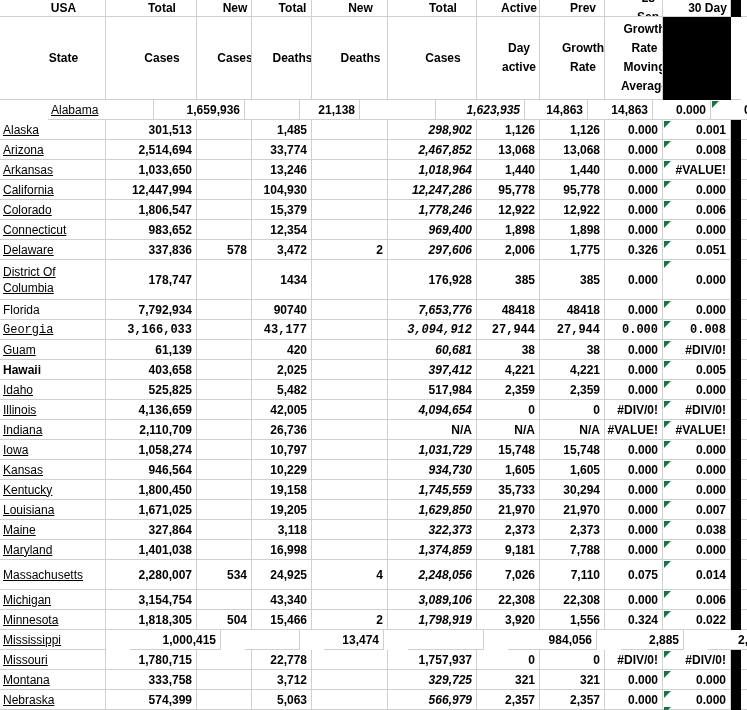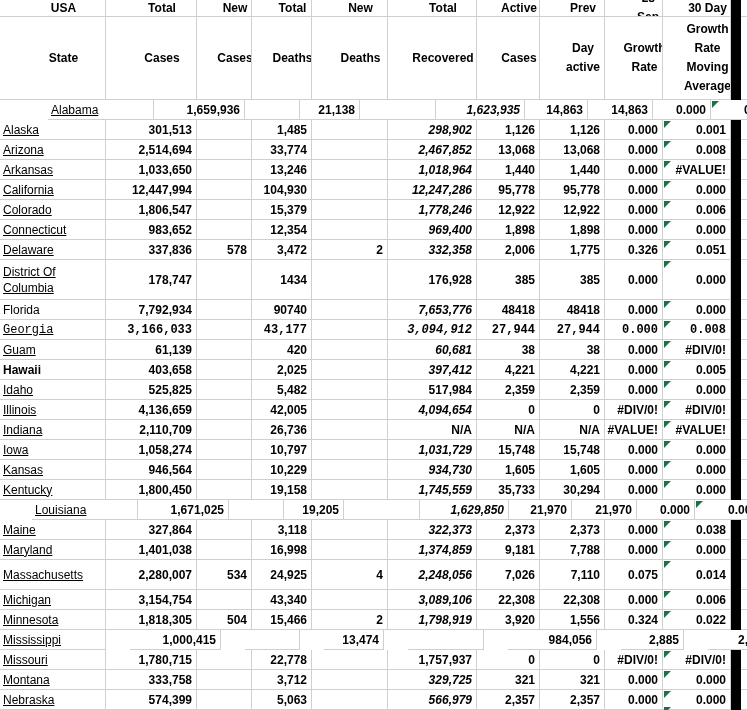--- a/index.html
+++ b/index.html
@@ -72,21 +72,20 @@
     <div class="cell bar"></div>
     <div class="cell sliver"></div>
   </div>
 
   <div class="row" style="height:83px;">
     <div class="cell hc">State</div>
     <div class="cell hc">Cases</div>
     <div class="cell hc">Cases</div>
     <div class="cell hc">Deaths</div>
     <div class="cell hc">Deaths</div>
-    <div class="cell hc">Recovered</div>
     <div class="cell hc">Cases</div>
     <div class="cell hc">Day
 active</div>
     <div class="cell hc">Growth
 Rate</div>
     <div class="cell hc">Growth
 Rate
 Moving
 Average</div>
     <div class="cell bar"></div>
@@ -212,21 +211,21 @@
     </div>
     <div class="cell bar"></div>
     <div class="cell sliver"></div>
   </div>
       <div class="row" style="height: 20px;">
     <div class="cell state underline">Delaware</div>
     <div class="cell num">337,836</div>
     <div class="cell num">578</div>
     <div class="cell num">3,472</div>
     <div class="cell num">2</div>
-    <div class="cell num recovered italic">332,358</div>
+    <div class="cell num recovered italic">297,606</div>
     <div class="cell num">2,006</div>
     <div class="cell num">1,775</div>
     <div class="cell num">0.326</div>
     <div class="cell num ma flagged">
       <span class="tri"></span>
       <span class="val">0.051</span>
     </div>
     <div class="cell bar"></div>
     <div class="cell sliver"></div>
   </div>
@@ -411,21 +410,21 @@
     <div class="cell num">35,733</div>
     <div class="cell num">30,294</div>
     <div class="cell num">0.000</div>
     <div class="cell num ma flagged">
       <span class="tri"></span>
       <span class="val">0.000</span>
     </div>
     <div class="cell bar"></div>
     <div class="cell sliver"></div>
   </div>
-      <div class="row" style="height: 20px; padding-left: 32px;">
+      <div class="row" style="height: 20px;">
     <div class="cell state underline">Louisiana</div>
     <div class="cell num">1,671,025</div>
     <div class="cell num"></div>
     <div class="cell num">19,205</div>
     <div class="cell num"></div>
     <div class="cell num recovered italic">1,629,850</div>
     <div class="cell num">21,970</div>
     <div class="cell num">21,970</div>
     <div class="cell num">0.000</div>
     <div class="cell num ma flagged">

